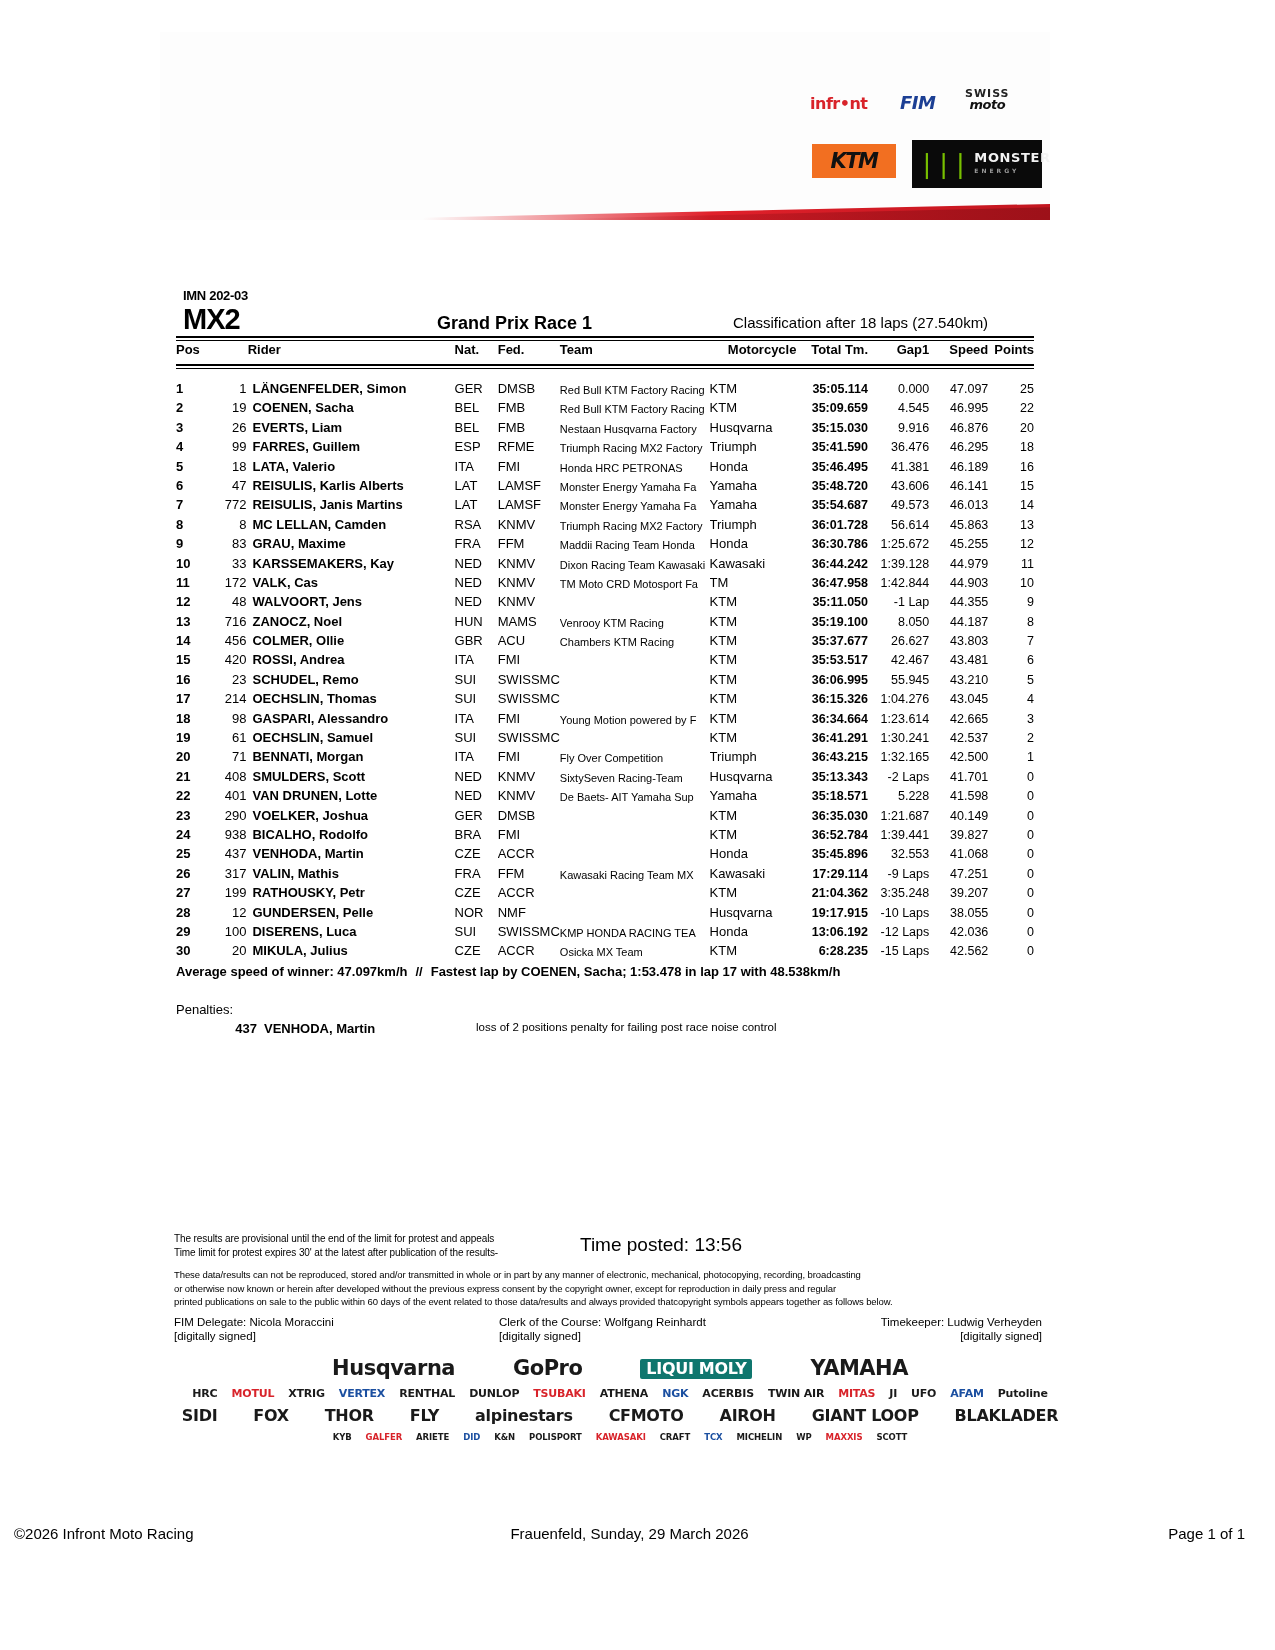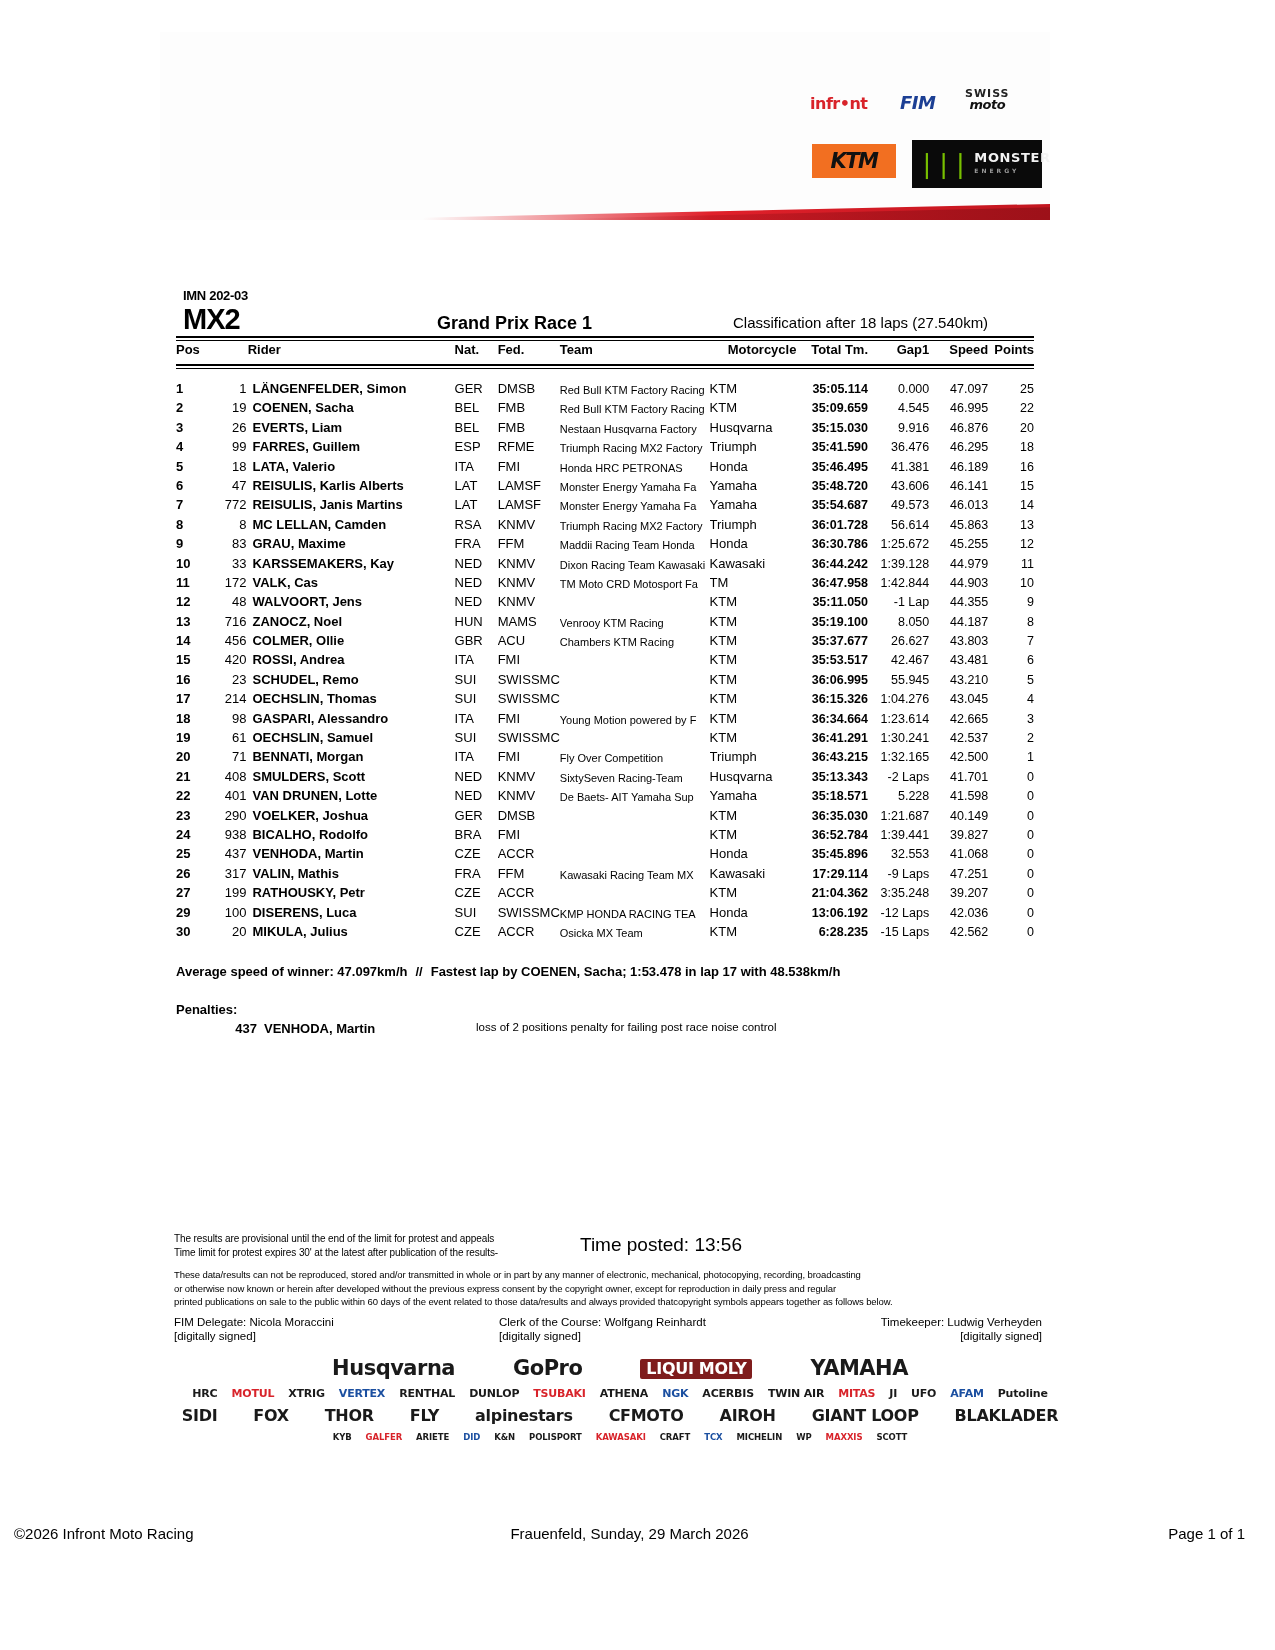--- a/index.html
+++ b/index.html
@@ -306,21 +306,21 @@
     font-weight: bold;
   }
   .summary-line .sep { padding: 0 8px; }
 
   
   .penalties-head {
     position: absolute;
     left: 176px;
     top: 1002px;
     font-size: 13px;
-    font-weight: bold;
+    font-weight: normal;
   }
   .penalty-row {
     position: absolute;
     left: 176px;
     top: 1021px;
     width: 860px;
     font-size: 13px;
   }
   .penalty-num {
     position: absolute;
@@ -408,21 +408,21 @@
   .sp-md { font-size: 16px; letter-spacing: -0.3px; }
   .sp-sm { font-size: 11px; letter-spacing: -0.2px; }
   .sp-xs { font-size: 8.5px; letter-spacing: -0.1px; }
 
   .sp-box {
     display: inline-block;
     padding: 2px 6px;
     color: #fff;
     border-radius: 2px;
   }
-  .sp-red    { background: #7f1d1d; }
+  .sp-red    { background: #0f766e; }
   .txt-red   { color: #d8232a; }
   .txt-blue  { color: #1b4fa0; }
 
   
   .page-footer {
     position: absolute;
     left: 14px;
     right: 30px;
     top: 1525px;
     height: 24px;
@@ -824,20 +824,33 @@
         <td class="c-pos">27</td>
         <td class="c-num">199</td>
         <td class="c-rider">RATHOUSKY, Petr</td>
         <td class="c-nat">CZE</td>
         <td class="c-fed">ACCR</td>
         <td class="c-team"></td>
         <td class="c-moto">KTM</td>
         <td class="c-total">21:04.362</td>
         <td class="c-gap">3:35.248</td>
         <td class="c-speed">39.207</td>
+        <td class="c-points">0</td>
+      </tr>
+      <tr>
+        <td class="c-pos">28</td>
+        <td class="c-num">12</td>
+        <td class="c-rider">GUNDERSEN, Pelle</td>
+        <td class="c-nat">NOR</td>
+        <td class="c-fed">NMF</td>
+        <td class="c-team"></td>
+        <td class="c-moto">Husqvarna</td>
+        <td class="c-total">19:17.915</td>
+        <td class="c-gap">-10 Laps</td>
+        <td class="c-speed">38.055</td>
         <td class="c-points">0</td>
       </tr>
       <tr>
         <td class="c-pos">29</td>
         <td class="c-num">100</td>
         <td class="c-rider">DISERENS, Luca</td>
         <td class="c-nat">SUI</td>
         <td class="c-fed">SWISSMC</td>
         <td class="c-team">KMP HONDA RACING TEA</td>
         <td class="c-moto">Honda</td>

